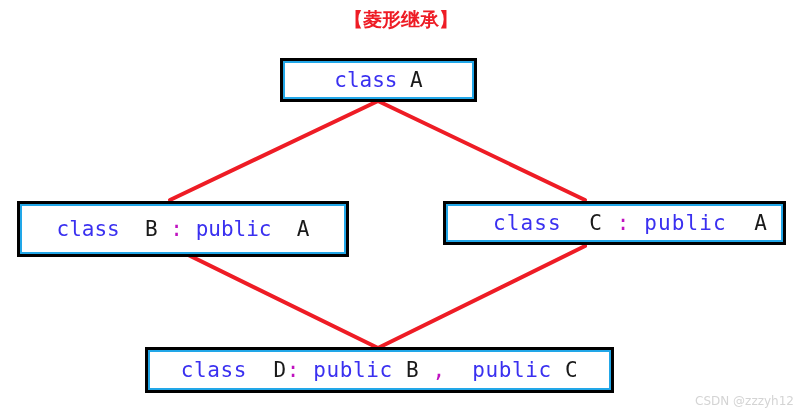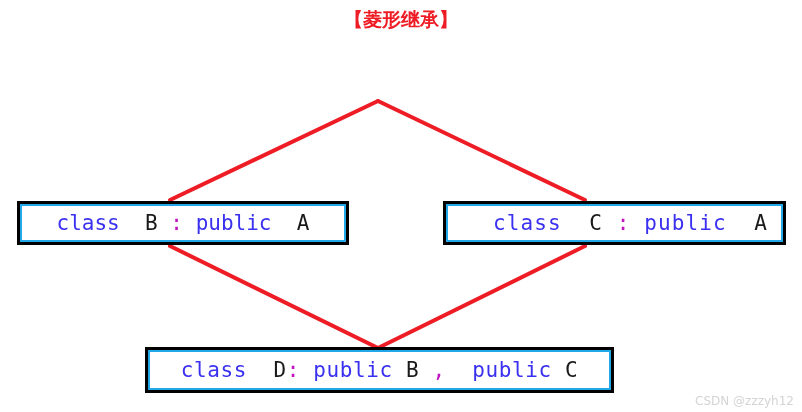--- a/index.html
+++ b/index.html
@@ -56,21 +56,21 @@
     font-size: 21px;
     line-height: 1;
     white-space: pre;
     color: #1a1a1a;
   }
   .kw   { color: #3a30f0; }
   .id   { color: #1a1a1a; }
   .punc { color: #c012c0; }
 
   #node-a { left: 280px; top: 58px;  width: 197px; height: 44px; }
-  #node-b { left: 17px;  top: 201px; width: 332px; height: 44px; }
+  #node-b { left: 17px;  top: 201px; width: 332px; height: 56px; }
   #node-c { left: 443px; top: 201px; width: 343px; height: 44px; padding-left: 32px; }
   #node-d { left: 145px; top: 347px; width: 469px; height: 46px; }
 
   #node-c .code { font-size: 21px; letter-spacing: 1.1px; }
   #node-d .code { font-size: 21px; letter-spacing: 0.6px; }
 
   
   .watermark {
     position: absolute;
     right: 8px;
@@ -90,20 +90,23 @@
 
   <div class="title">【菱形继承】</div>
 
   <svg id="edges" viewBox="0 0 802 412" xmlns="http://www.w3.org/2000/svg">
     <line x1="378" y1="101" x2="170" y2="200" stroke="#ee1c25" stroke-width="4" stroke-linecap="round"></line>
     <line x1="378" y1="101" x2="585" y2="200" stroke="#ee1c25" stroke-width="4" stroke-linecap="round"></line>
     <line x1="170" y1="246" x2="378" y2="348" stroke="#ee1c25" stroke-width="4" stroke-linecap="round"></line>
     <line x1="585" y1="246" x2="378" y2="348" stroke="#ee1c25" stroke-width="4" stroke-linecap="round"></line>
   </svg>
 
+  <div class="node" id="node-a">
+    <span class="code"><span class="kw">class</span><span> </span><span class="id">A</span></span>
+  </div>
 
   <div class="node" id="node-b">
     <span class="code"><span class="kw">class</span><span>  </span><span class="id">B</span><span> </span><span class="punc">:</span><span> </span><span class="kw">public</span><span>  </span><span class="id">A</span></span>
   </div>
 
   <div class="node" id="node-c">
     <span class="code"><span class="kw">class</span><span>  </span><span class="id">C</span><span> </span><span class="punc">:</span><span> </span><span class="kw">public</span><span>  </span><span class="id">A</span></span>
   </div>
 
   <div class="node" id="node-d">

